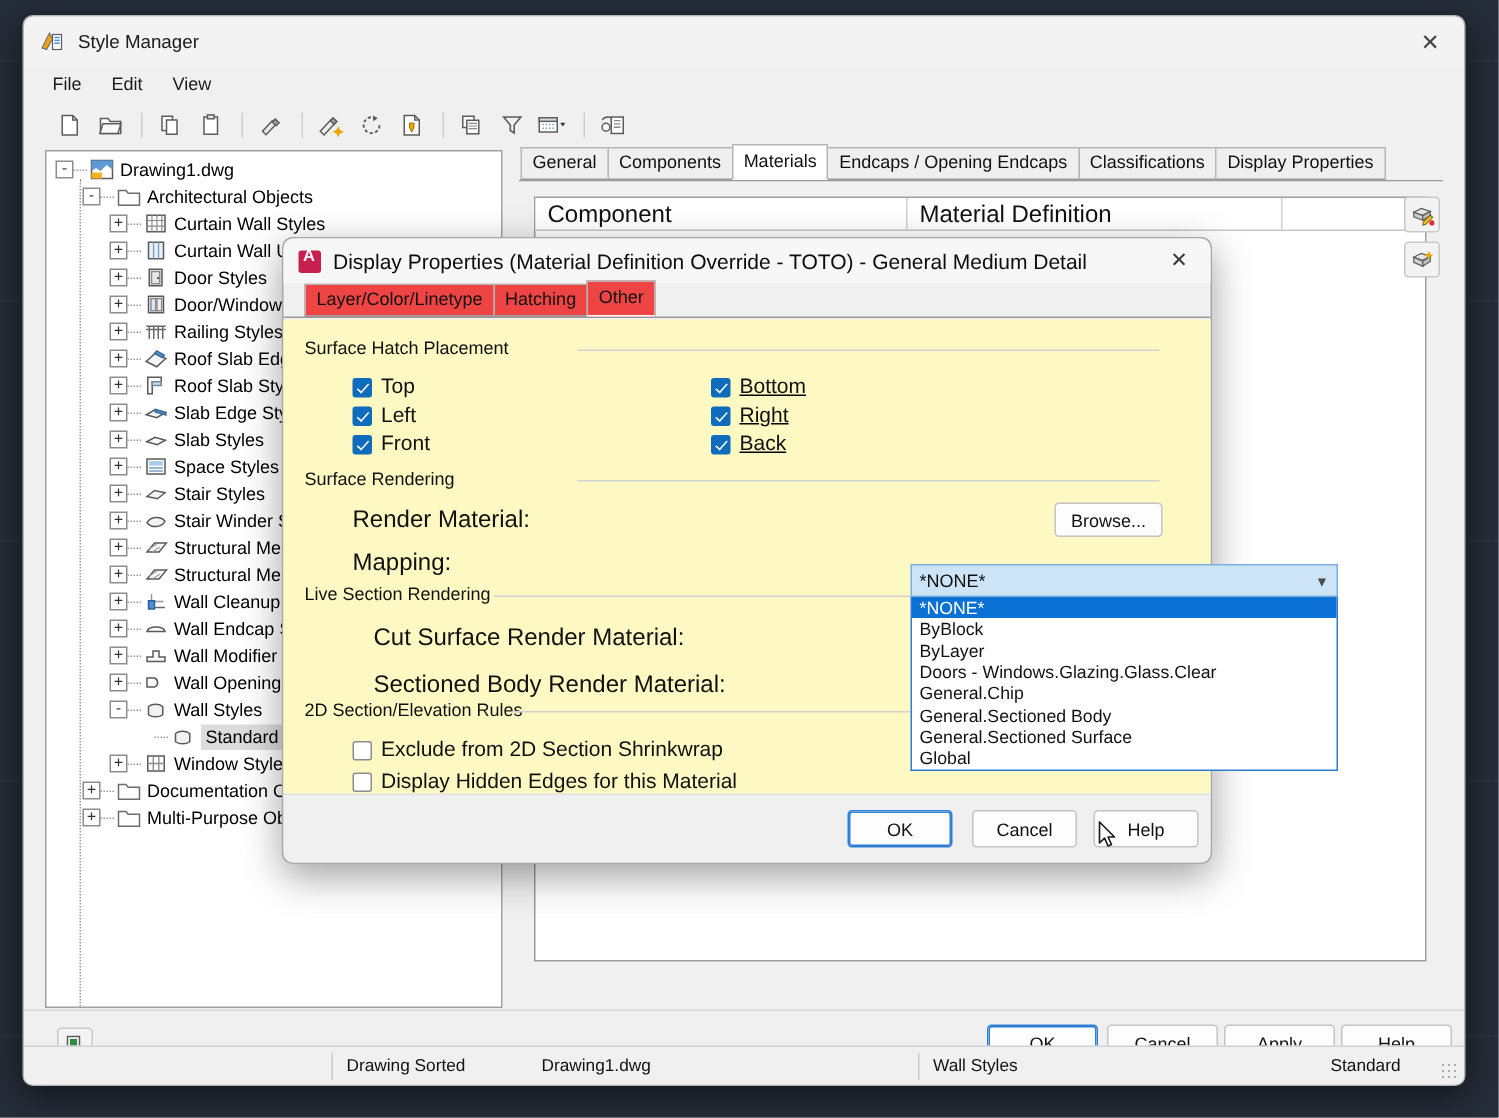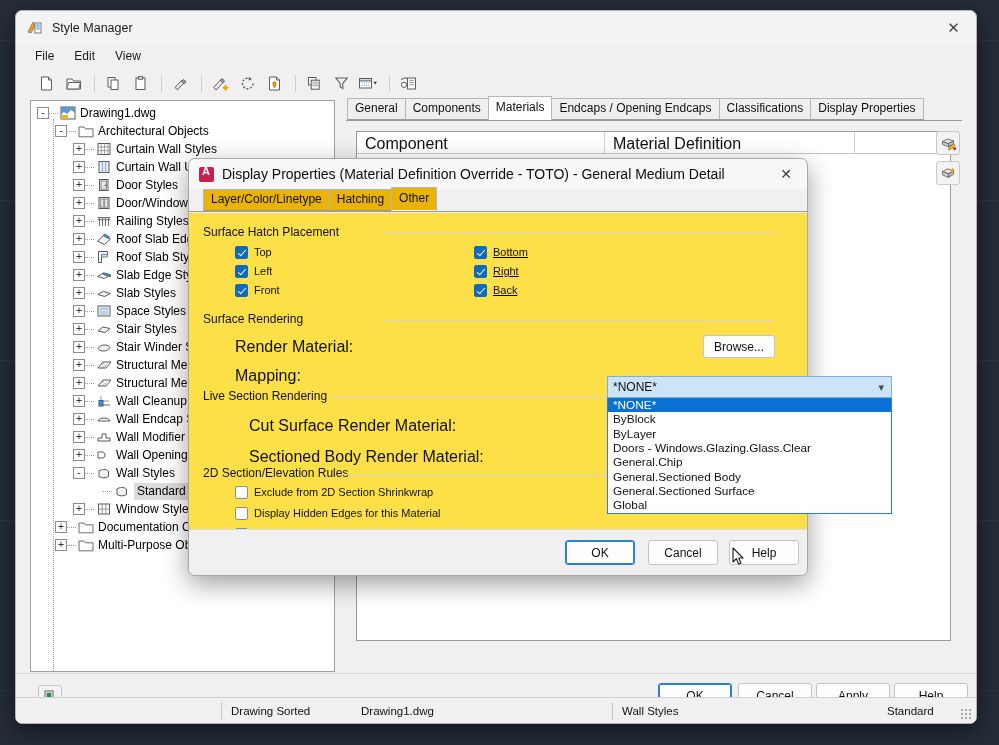--- a/index.html
+++ b/index.html
@@ -300,43 +300,43 @@
     border-top-right-radius: 7px;
     font-family: "DejaVu Sans", sans-serif;
   }
 
   #dlg-tabs {
     display: flex; align-items: flex-end;
     height: 20px; padding-left: 14px;
     border-bottom: 1px solid #9b9b9b;
     margin-top: 3px;
   }
-  #dlg-tabs .tab { background: #eab308; }
+  #dlg-tabs .tab { background: #ef4444; }
   #dlg-body {
     position: absolute;
     left: 0; top: 54px; right: 0; bottom: 46px;
-    background: #fde047;
+    background: #fef9c3;
     padding-top: 8px;
   }
   .group-head {
     position: relative;
     font-size: 12px; color: #111;
     margin: 4px 0 3px 0;
     padding-left: 14px;
     height: 16px;
   }
   .group-head .rule {
     position: absolute;
     top: 8px; right: 18px;
     height: 1px; background: #d2d2d2;
   }
   .cb-row {
-    display: flex; align-items: flex-start;
+    display: flex; align-items: flex-end;
     height: 19px;
-    font-size: 11px; color: #111;
+    font-size: 14px; color: #111;
   }
   .cb {
     width: 13px; height: 13px;
     border: 1px solid #8d8d8d;
     background: #fff; border-radius: 2px;
     margin-right: 6px;
     flex: 0 0 auto;
     position: relative;
   }
   .cb.checked {

